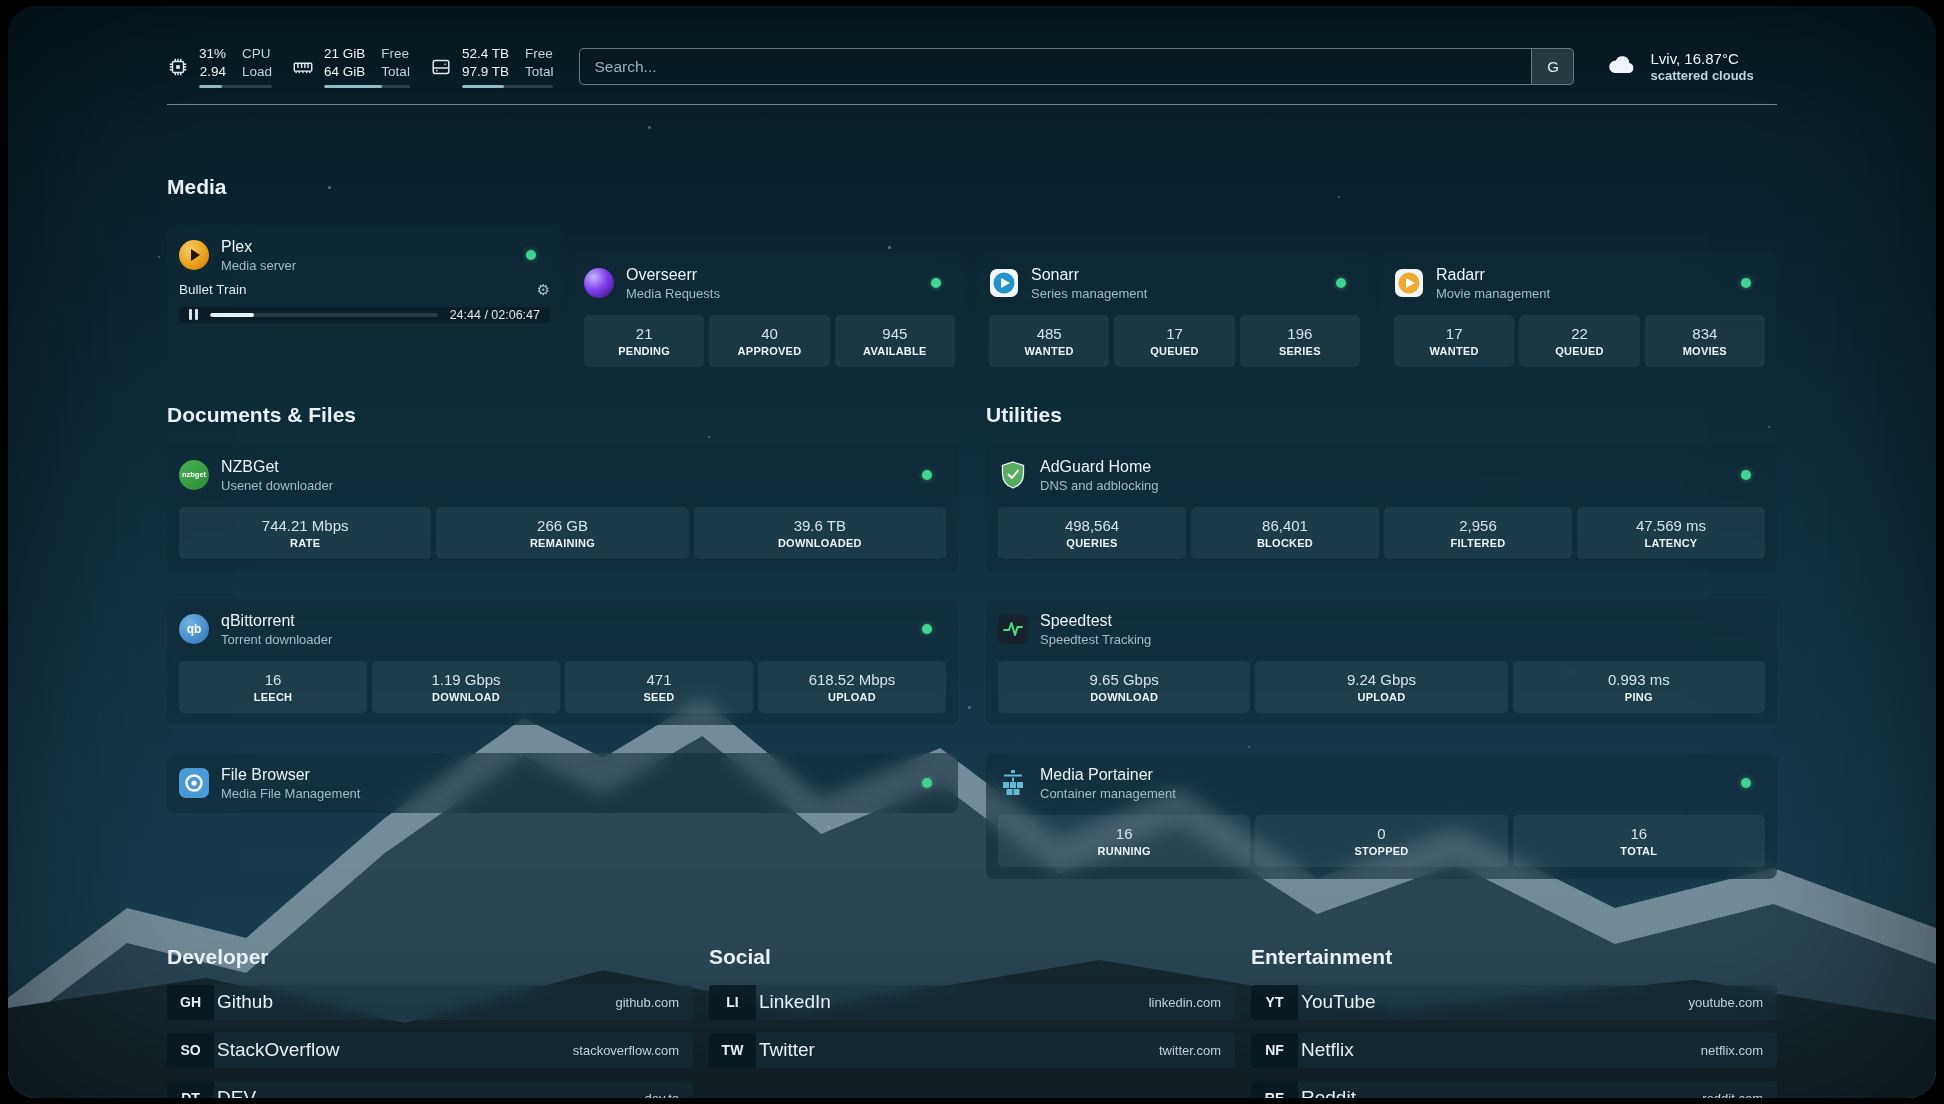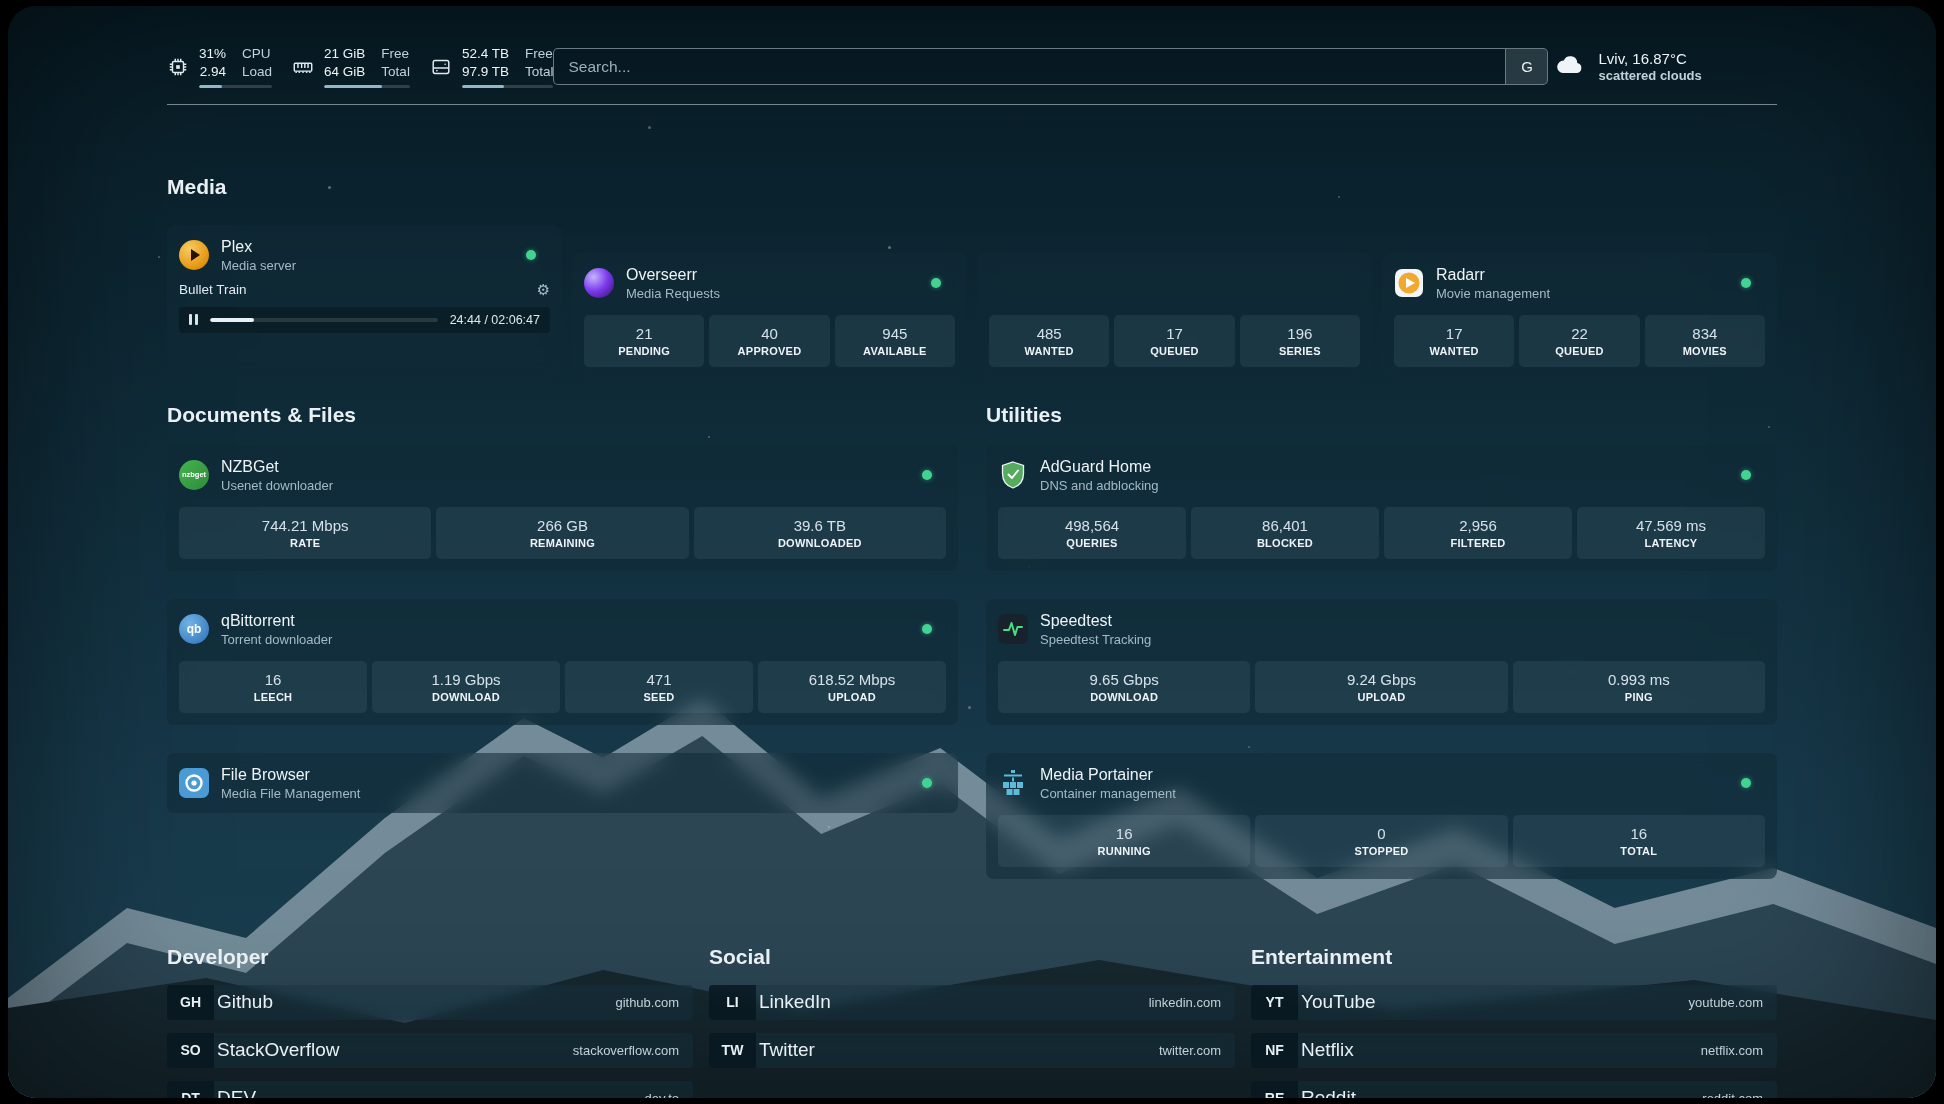--- a/index.html
+++ b/index.html
@@ -29,21 +29,21 @@
   .snow2 { top:0; left:0; width:2px; height:2px; background:rgba(255,255,255,.4);
     box-shadow: 150px 250px 0 rgba(255,255,255,.3), 380px 520px 0 rgba(255,255,255,.3),
       520px 300px 0 rgba(255,255,255,.28), 700px 430px 0 rgba(255,255,255,.3),
       1020px 560px 0 rgba(255,255,255,.3), 1330px 190px 0 rgba(255,255,255,.28),
       1650px 260px 0 rgba(255,255,255,.3), 1760px 420px 0 rgba(255,255,255,.28),
       820px 820px 0 rgba(255,255,255,.25), 1240px 740px 0 rgba(255,255,255,.25); }
 
   .content { position:relative; z-index:5; width:1610px; margin:0 auto; padding-top:40px; }
 
   
-  .topbar { display:flex; align-items:center; }
+  .topbar { display:flex; align-items:center; gap:26px; }
   .resources { display:flex; gap:20px; align-items:center; }
   .resource { display:flex; gap:10px; align-items:center; }
   .res-icon svg { display:block; }
   .res-body { display:flex; flex-direction:column; }
   .res-rows { display:grid; grid-template-columns:auto auto; column-gap:16px; row-gap:1px;
     font-size:13.5px; line-height:1.25; }
   .res-val { text-align:right; color:#eef4f7; }
   .res-lab { color:#c2d2da; }
   .res-bar { margin-top:4px; height:3px; border-radius:2px; background:rgba(255,255,255,.16); overflow:hidden; }
   .res-fill { height:100%; border-radius:2px; background:#8fb9c6; }
@@ -90,21 +90,21 @@
   .stats-3 { grid-template-columns:repeat(3,1fr); }
   .stats-4 { grid-template-columns:repeat(4,1fr); }
   .stat { background:rgba(150,190,210,.10); border-radius:5px; height:52px;
     display:flex; flex-direction:column; align-items:center; justify-content:center; gap:3px; }
   .stat-val { font-size:15px; color:#d6e2ea; }
   .stat-lab { font-size:11px; font-weight:700; letter-spacing:.25px; color:#eef4f7; }
 
   
   .np-row { display:flex; align-items:center; margin-top:8px; font-size:13.5px; color:#e2ebf0; }
   .np-row .gear { margin-left:auto; font-size:15px; color:#a9bdc8; cursor:pointer; }
-  .player { margin-top:8px; height:26px; border-radius:4px; background:rgba(8,22,30,.55);
+  .player { margin-top:8px; height:16px; border-radius:4px; background:rgba(8,22,30,.55);
     display:flex; align-items:center; padding:0 10px; gap:12px; }
   .pause { display:flex; gap:3px; cursor:pointer; }
   .pause i { display:block; width:3px; height:11px; background:#d9e4ea; border-radius:1px; }
   .ptrack { flex:1; height:4px; border-radius:2px; background:rgba(255,255,255,.12); overflow:hidden; cursor:pointer; }
   .pfill { height:100%; background:#e8f0f4; border-radius:2px; }
   .ptime { font-size:12.5px; color:#dfe9ee; white-space:nowrap; }
 
   
   .i-plex { border-radius:50%; background:radial-gradient(circle at 35% 30%, #f6cd62, #e89a17 62%, #c97708); }
   .i-plex b { width:0; height:0; border-left:9px solid #241303; border-top:6px solid transparent;
@@ -279,20 +279,34 @@
               <span class="stat-lab">APPROVED</span>
             </div>
             <div class="stat">
               <span class="stat-val">945</span>
               <span class="stat-lab">AVAILABLE</span>
             </div>
           </div>
         </div>
 
         <div class="card">
+          <div class="card-head">
+            <span class="app-icon">
+              <svg width="30" height="30" viewBox="0 0 30 30">
+                <rect x="1" y="1" width="28" height="28" rx="7" fill="#f2f6f8"></rect>
+                <circle cx="15" cy="15" r="10.5" fill="#2193c9"></circle>
+                <path d="M12 10 L21 15 L12 20 Z" fill="#fff"></path>
+              </svg>
+            </span>
+            <div class="titles">
+              <div class="title">Sonarr</div>
+              <div class="sub">Series management</div>
+            </div>
+            <span class="dot"></span>
+          </div>
           <div class="stats stats-3">
             <div class="stat">
               <span class="stat-val">485</span>
               <span class="stat-lab">WANTED</span>
             </div>
             <div class="stat">
               <span class="stat-val">17</span>
               <span class="stat-lab">QUEUED</span>
             </div>
             <div class="stat">

